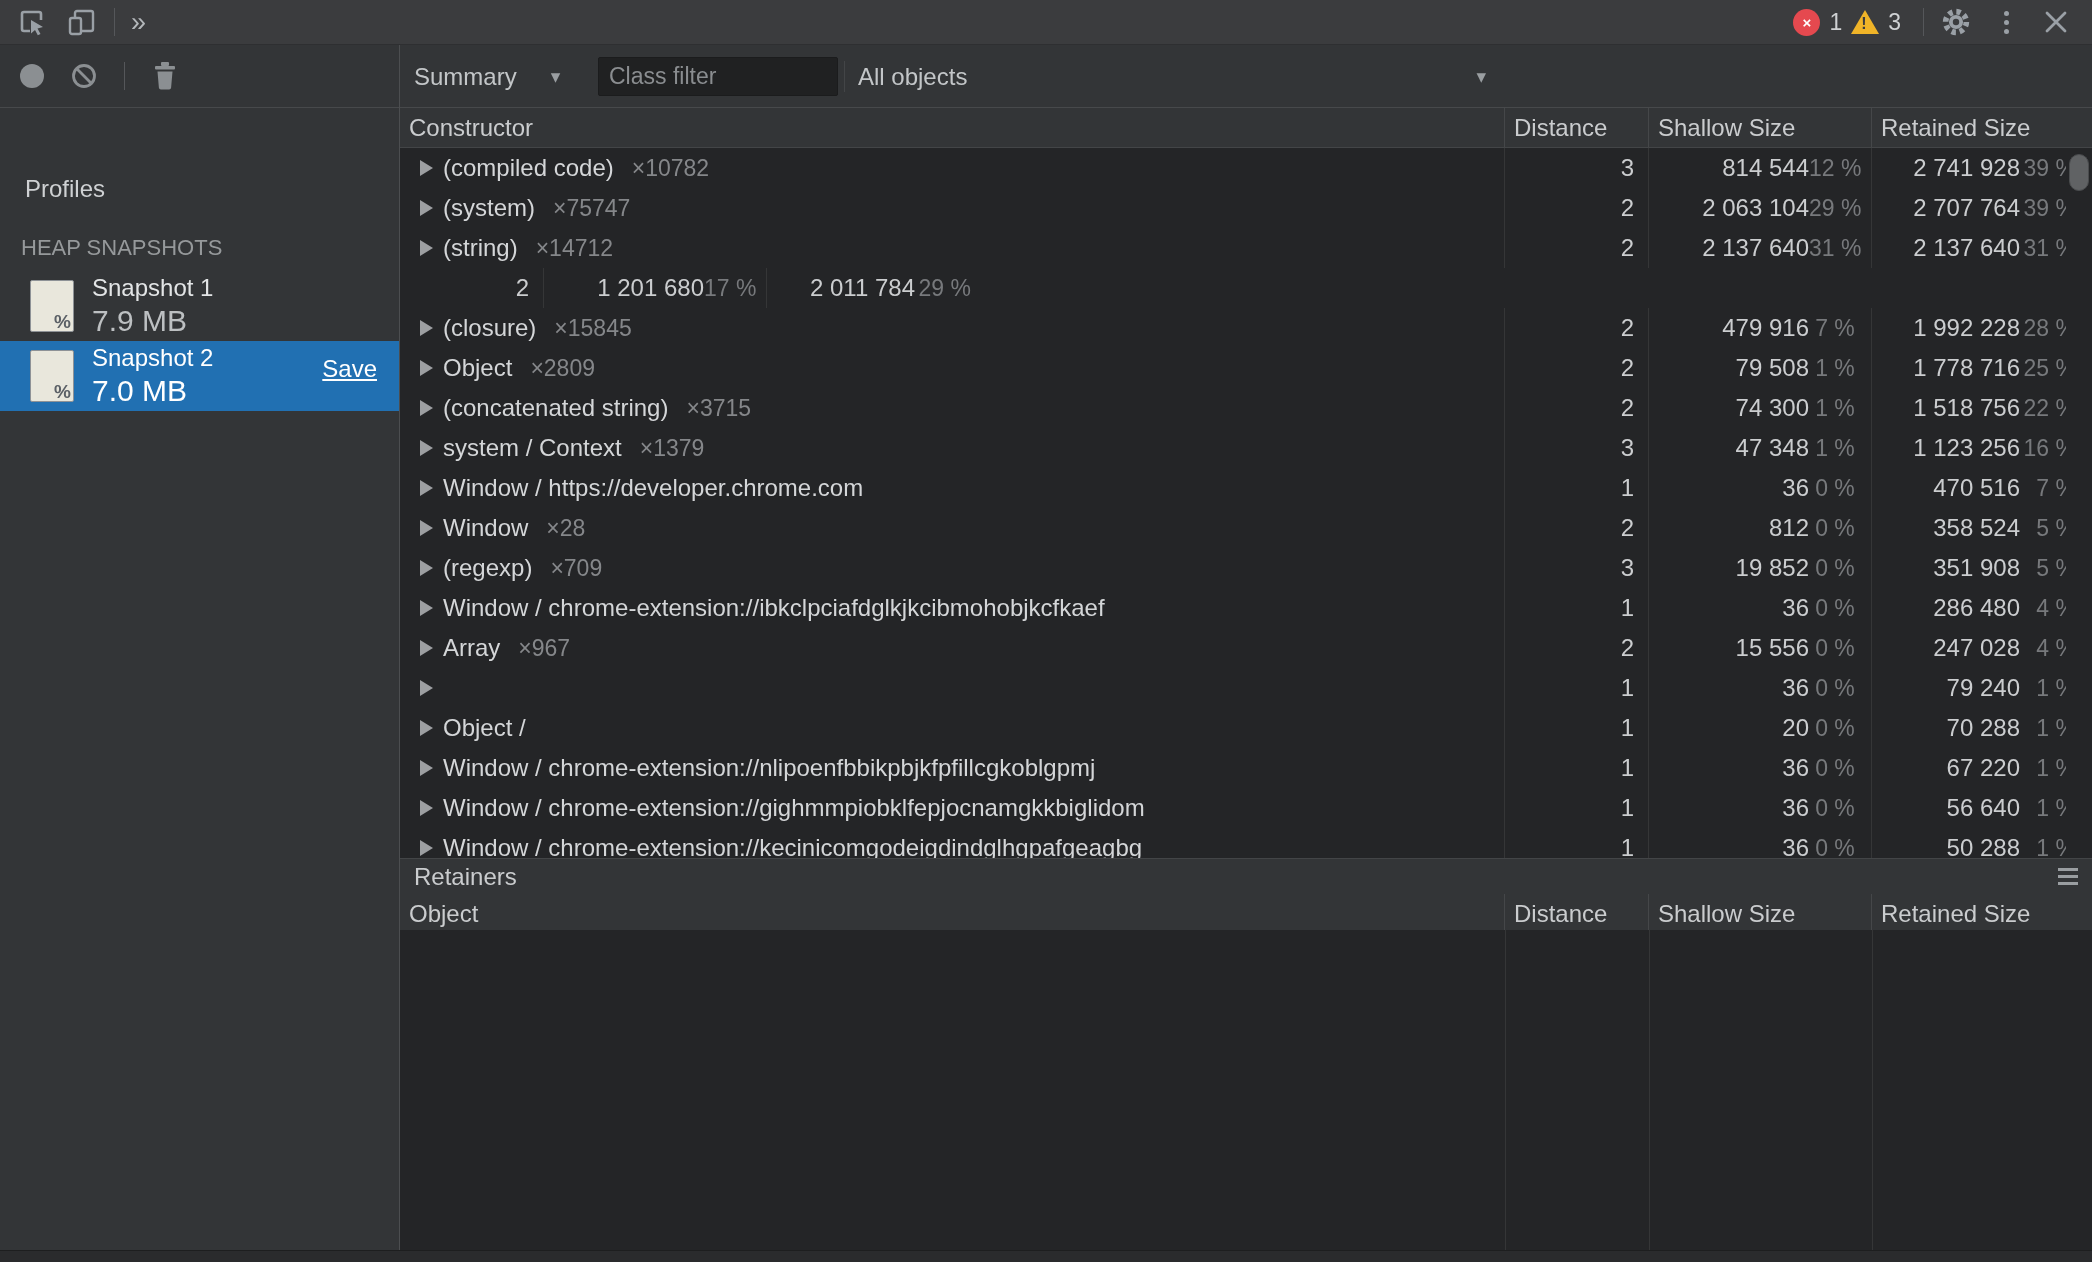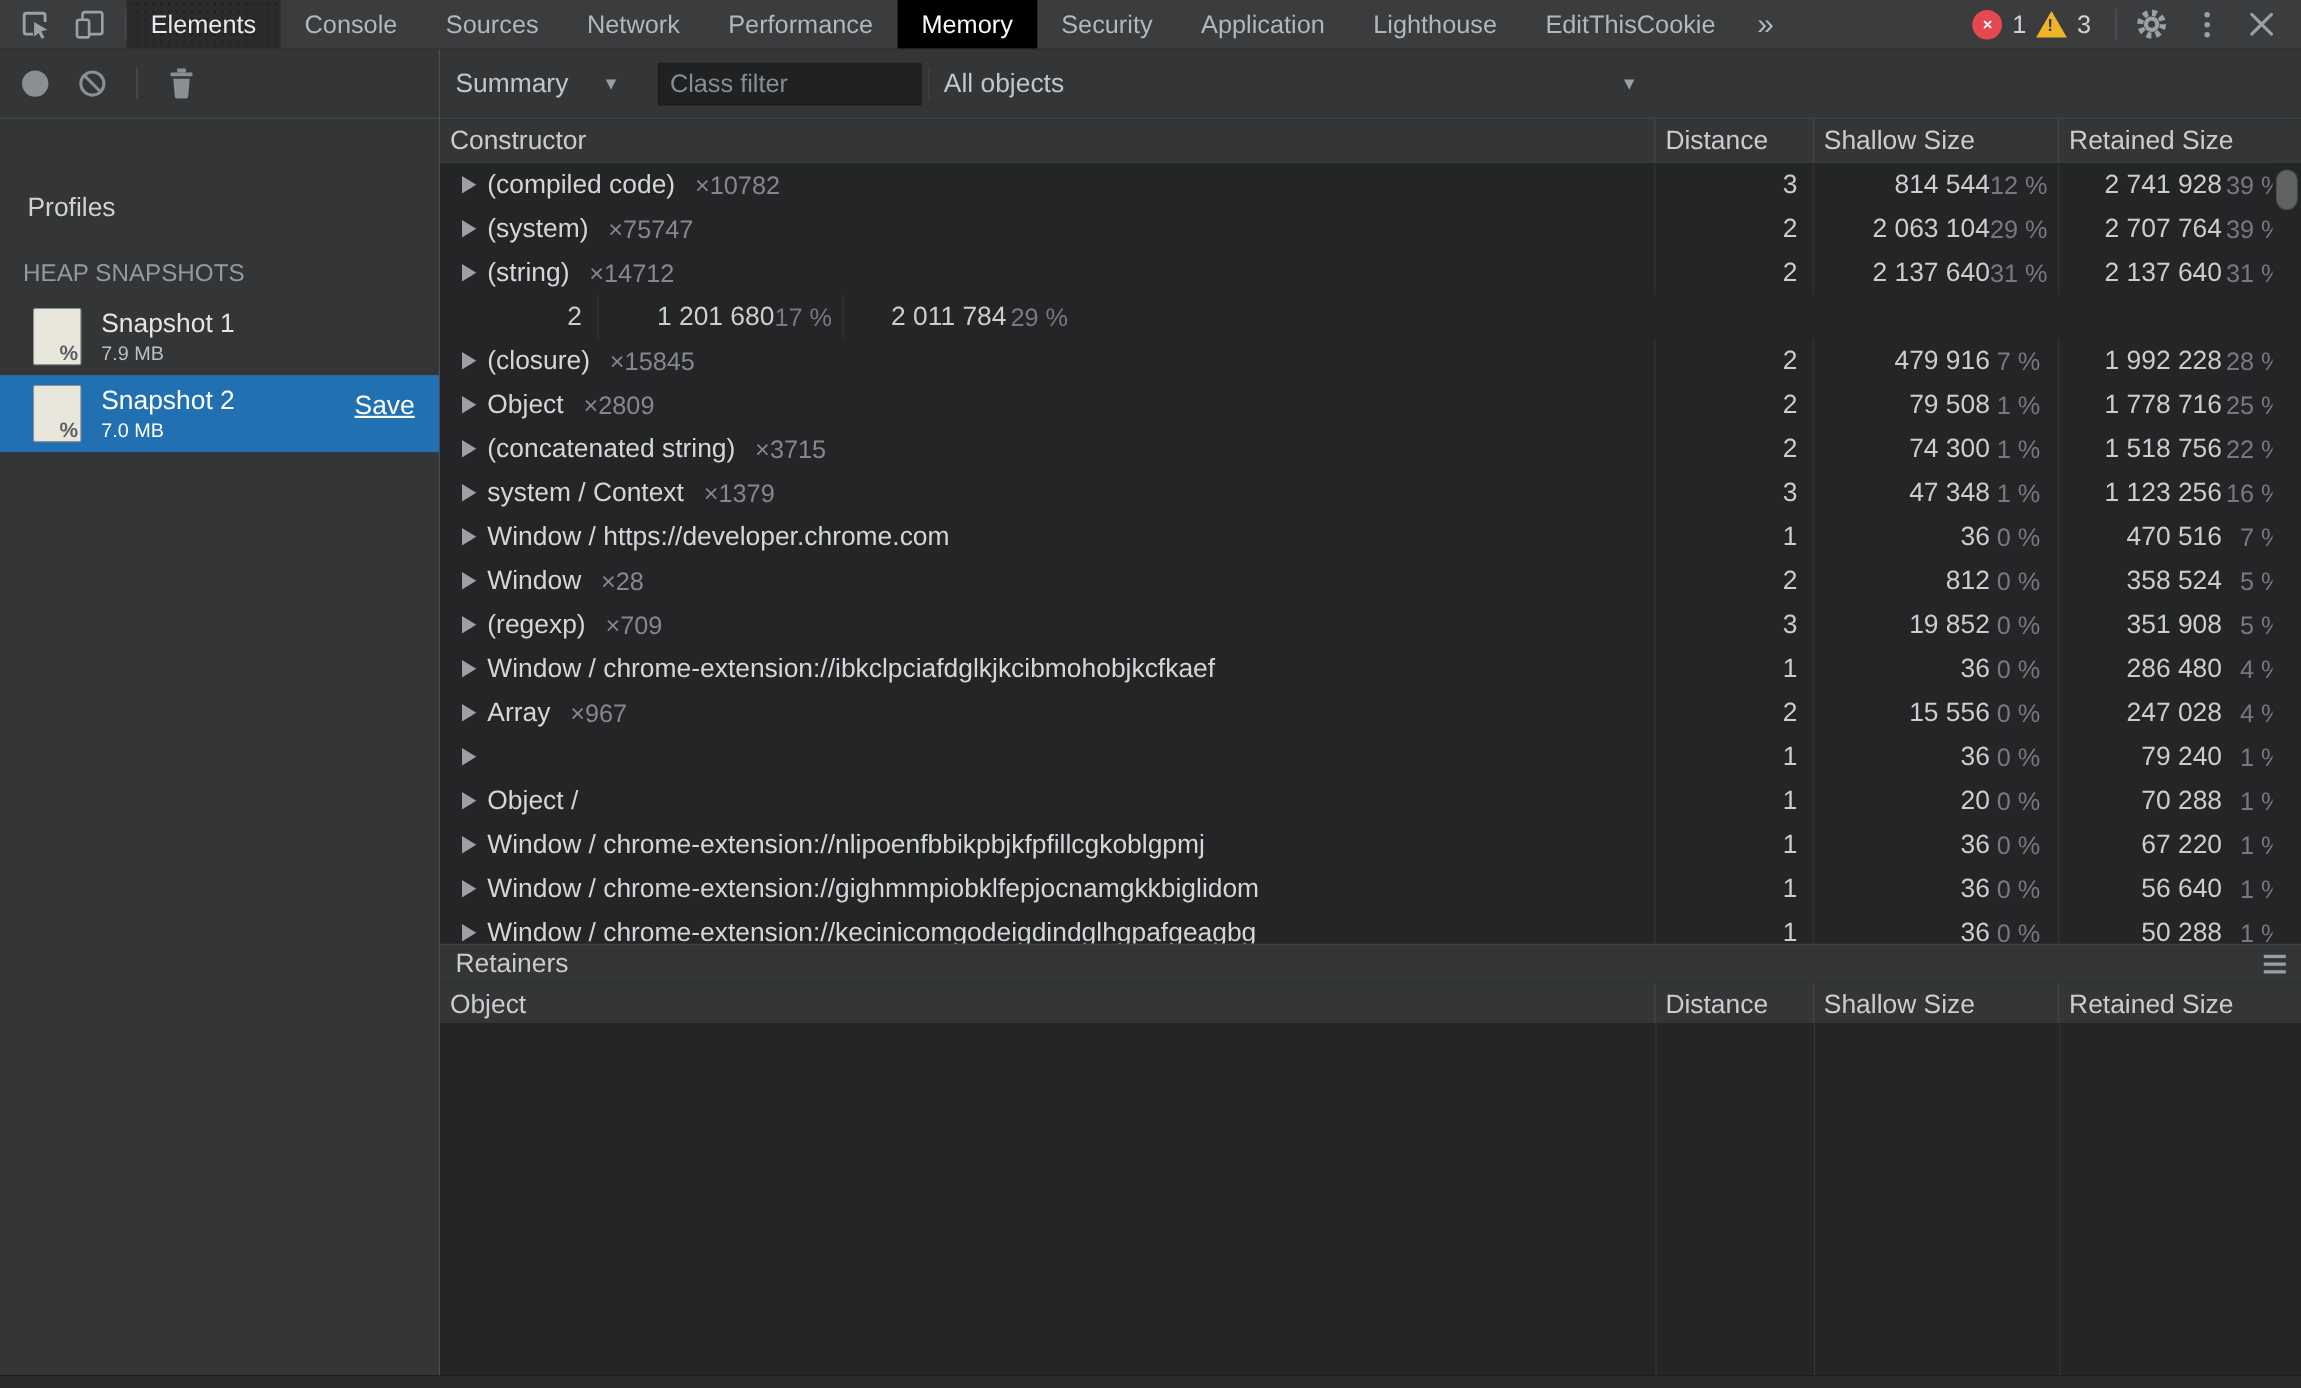--- a/index.html
+++ b/index.html
@@ -53,21 +53,21 @@
   .section-header{position:absolute;left:21px;top:190px;font-size:22px;color:#96999b;}
   .snap-list{position:absolute;left:0;top:226px;width:100%;}
   .snap-row{position:relative;display:flex;align-items:center;height:70px;padding-left:30px;cursor:pointer;}
   .snap-row.selected{background:var(--blue);}
   .snap-icon{position:relative;width:44px;height:52px;background:#e9e7dc;border-radius:2px;border:1px solid #8e9296;overflow:hidden;flex:none;}
   .snap-icon .snap-grid{position:absolute;inset:4px 4px 4px 4px;
     background-image:linear-gradient(#7d8augh 0,transparent 0),repeating-linear-gradient(to right,#8a93a0 0 2px,transparent 2px 12px),repeating-linear-gradient(to bottom,#8a93a0 0 2px,transparent 2px 10px);}
   .snap-pct{position:absolute;right:2px;bottom:-2px;font-size:19px;font-weight:bold;color:#5b6066;background:transparent;}
   .snap-text{margin-left:18px;display:flex;flex-direction:column;gap:2px;}
   .snap-name{font-size:24px;color:#e3e5e6;}
-  .snap-size{font-size:18px;color:#bdc0c2;}
+  .snap-size{font-size:30px;color:#bdc0c2;}
   .snap-row.selected .snap-name,.snap-row.selected .snap-size{color:#fff;}
   .snap-action{position:absolute;right:22px;top:14px;font-size:24px;color:#fff;text-decoration:underline;cursor:pointer;display:none;}
   .snap-row.selected .snap-action{display:block;}
 
   
   .main-toolbar{position:absolute;left:0;top:0;width:100%;height:63px;background:var(--bar-bg);border-bottom:1px solid var(--line);}
   .summary-select{position:absolute;left:14px;top:0;height:63px;display:flex;align-items:center;gap:34px;font-size:24px;color:#c3c6c8;cursor:pointer;}
   .dd-arrow{font-size:19px;color:#9a9ea1;}
   .class-filter{position:absolute;left:198px;top:12px;width:240px;height:39px;background:#202122;border:1px solid #1b1c1d;border-radius:2px;color:#c3c6c8;font-size:23px;padding:0 10px;font-family:inherit;outline:none;}
   .class-filter::placeholder{color:#8a8d90;}
@@ -123,32 +123,20 @@
         </svg>
       </div>
       <div class="icon-btn">
         <svg width="30" height="30" viewBox="0 0 30 30">
           <rect x="8" y="4" width="18" height="20" rx="2" fill="none" stroke="#9aa0a6" stroke-width="2.4"></rect>
           <rect x="3" y="11" width="11" height="16" rx="2" fill="#3b3c3e" stroke="#9aa0a6" stroke-width="2.4"></rect>
         </svg>
       </div>
     </div>
     <div class="vsep"></div>
-    <nav class="tab-strip">
-        <div class="tab highlighted">Elements</div>
-        <div class="tab">Console</div>
-        <div class="tab">Sources</div>
-        <div class="tab">Network</div>
-        <div class="tab">Performance</div>
-        <div class="tab active">Memory</div>
-        <div class="tab">Security</div>
-        <div class="tab">Application</div>
-        <div class="tab">Lighthouse</div>
-        <div class="tab">EditThisCookie</div>
-      </nav>
     <div class="overflow-chevron">»</div>
 
     <div class="tabbar-right">
       <div class="badge-group">
         <div class="err-badge">×</div>
         <span class="badge-count">1</span>
         <div class="warn-tri">
             <span>!</span>
           </div>
         <span class="badge-count">3</span>

